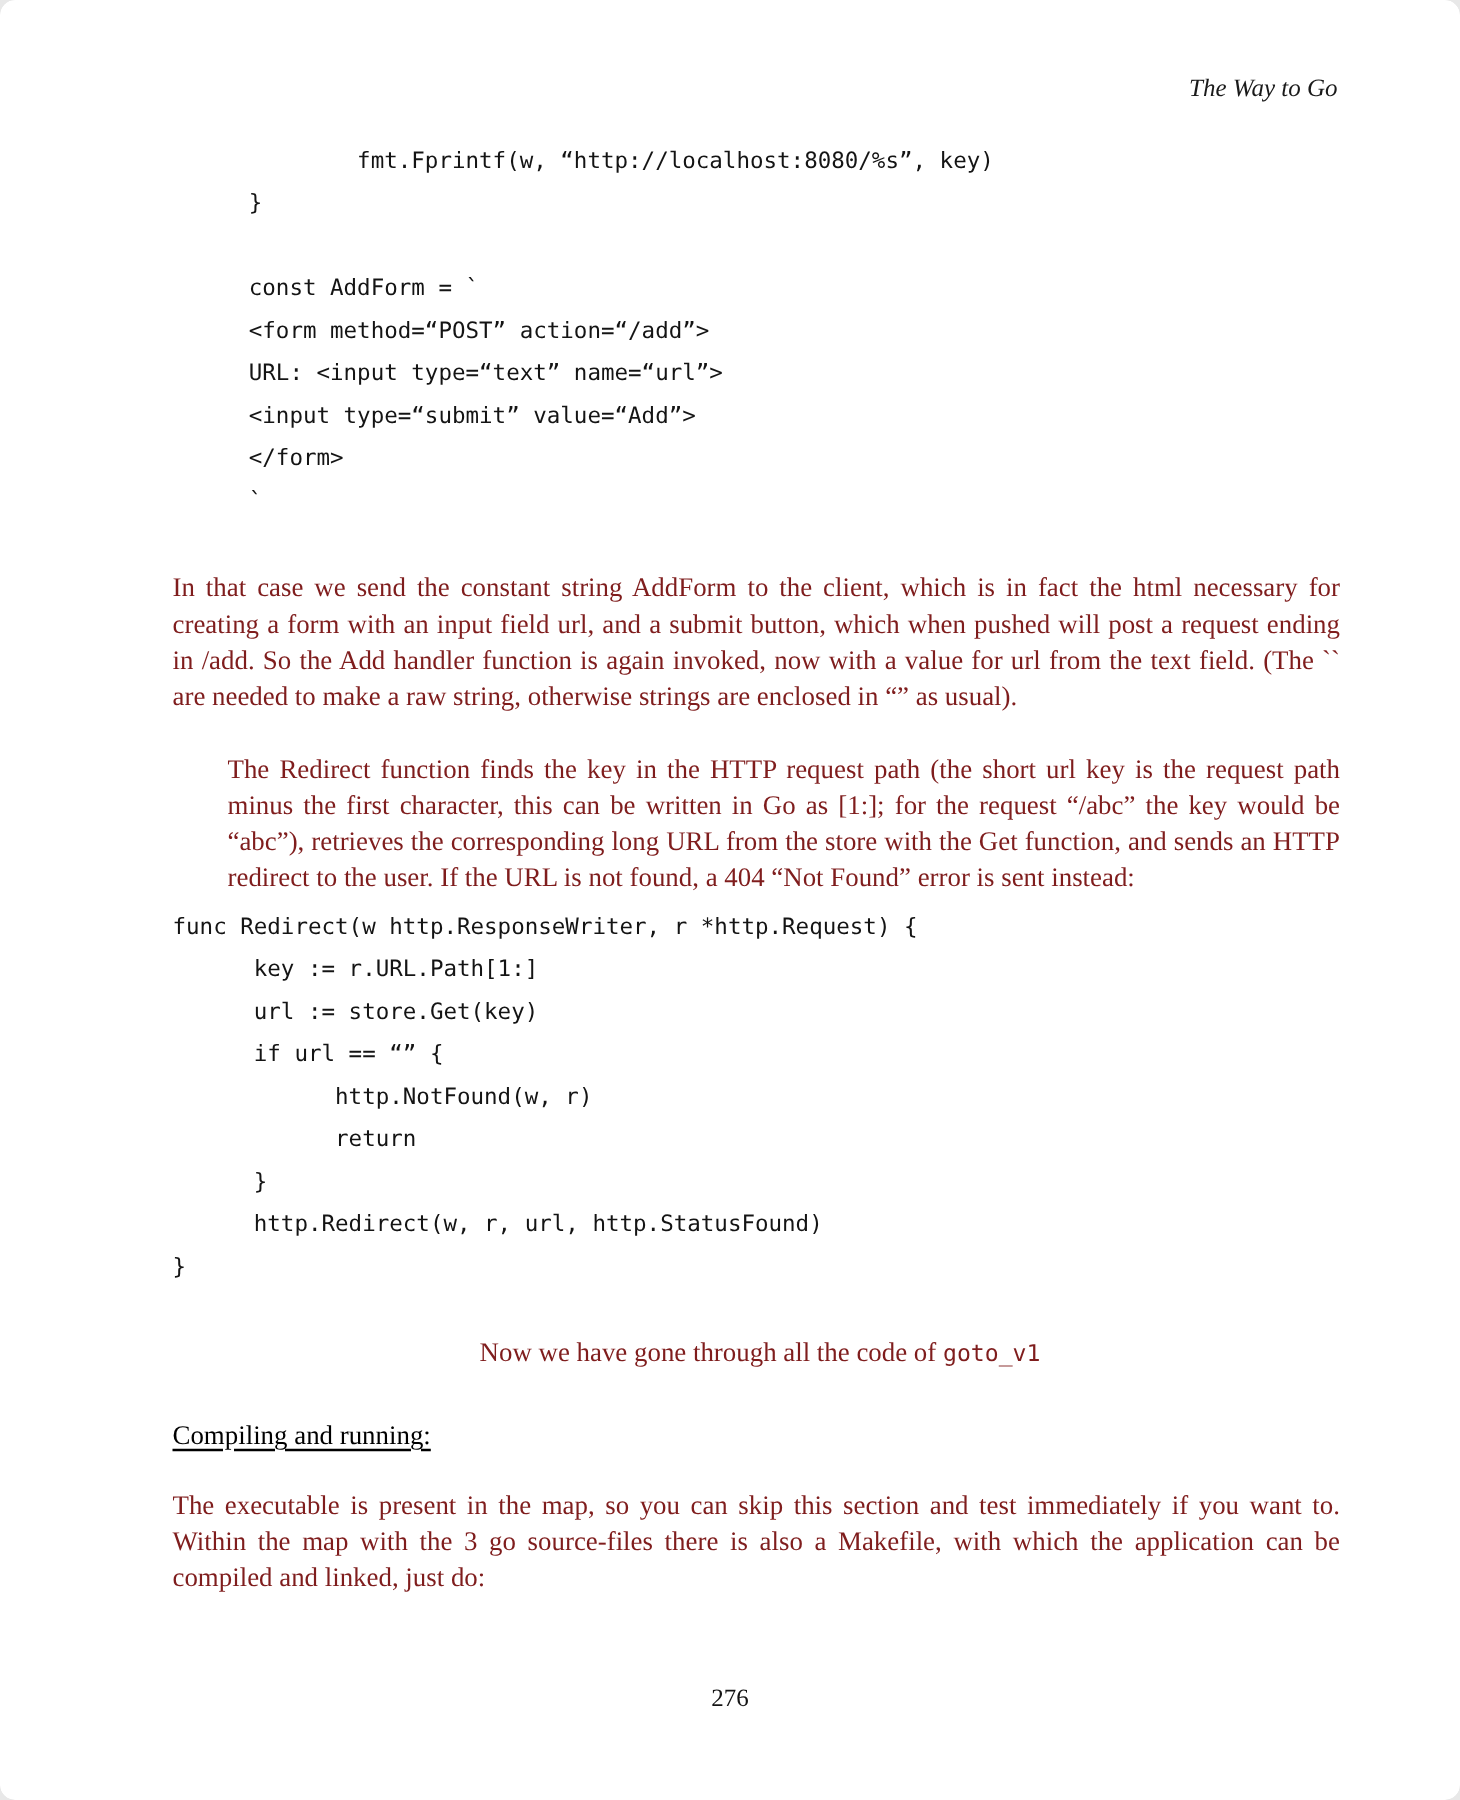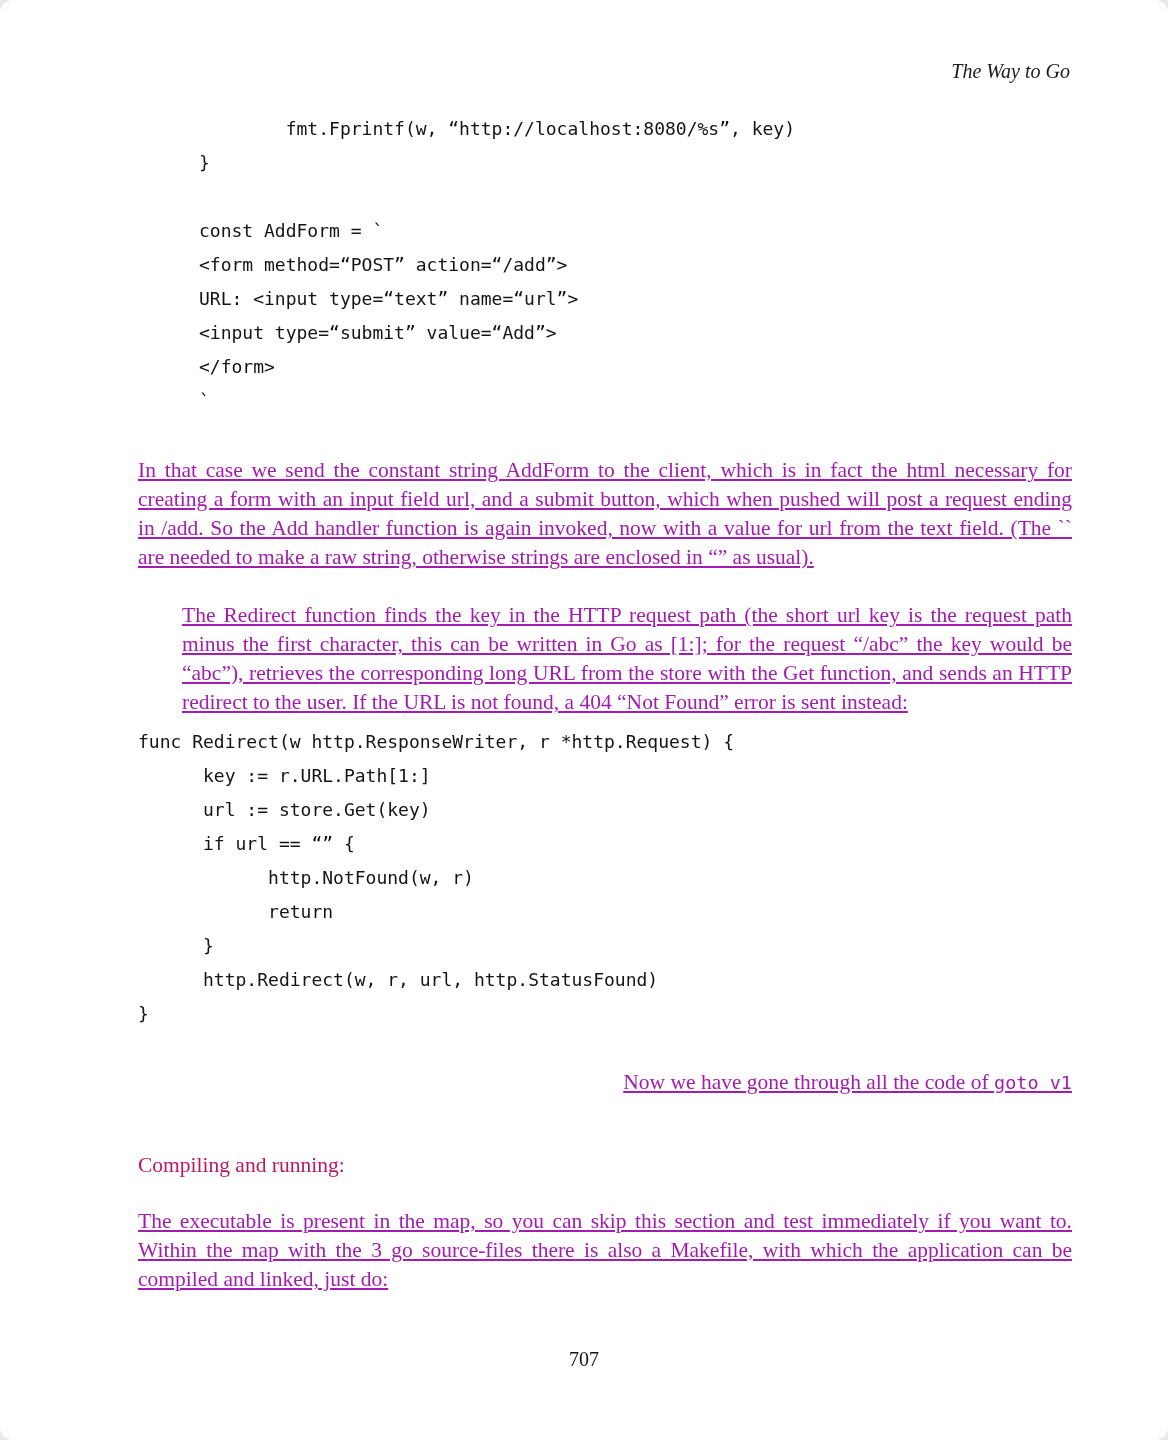--- a/index.html
+++ b/index.html
@@ -35,37 +35,37 @@
     line-height: 34px;
     white-space: pre;
     color: #141414;
   }
   .code-indented { margin-left: 61px; }
   .code-redirect { margin-top: 8px; }
   .body-text {
     font-size: 21.5px;
     line-height: 29px;
     text-align: justify;
-    color: #a21caf;
-    text-decoration: underline;
+    color: #7f1d1d;
   }
   .para1 { margin-top: 38px; }
   .para2 { margin-top: 29px; margin-left: 44px; }
   .para3 { margin-top: 36px; text-align: left; }
-  .para4 { margin-top: 37px; text-align: right; padding-left: 6px; }
+  .para4 { margin-top: 37px; text-align: center; padding-left: 6px; }
   .inline-code {
     font-family: "DejaVu Sans Mono", monospace;
     font-size: 18.5px;
   }
   .section-heading {
-    margin-top: 56px;
+    margin-top: 38px;
     font-size: 21.5px;
     font-weight: normal;
+    text-decoration: underline;
     text-underline-offset: 4px;
-    color: #be185d;
+    color: #000000;
   }
   .para5 { margin-top: 29px; }
   .page-number {
     position: absolute;
     top: 1348px;
     left: 0;
     width: 100%;
     text-align: center;
     font-size: 20px;
     color: #141414;
@@ -106,15 +106,15 @@
 
 
     <p class="body-text para4"><span>Now we have gone through all the code of </span><span class="inline-code">goto_v1</span></p>
 
     <h2 class="section-heading">Compiling and running:</h2>
 
     <p class="body-text para5">The executable is present in the map, so you can skip this section and test immediately if you want to. Within the map with the 3 go source-files there is also a Makefile, with which the application can be compiled and linked, just do:</p>
 
   </div>
 
-  <div class="page-number">707</div>
+  <div class="page-number">276</div>
 
 </div>
 
 </body></html>

